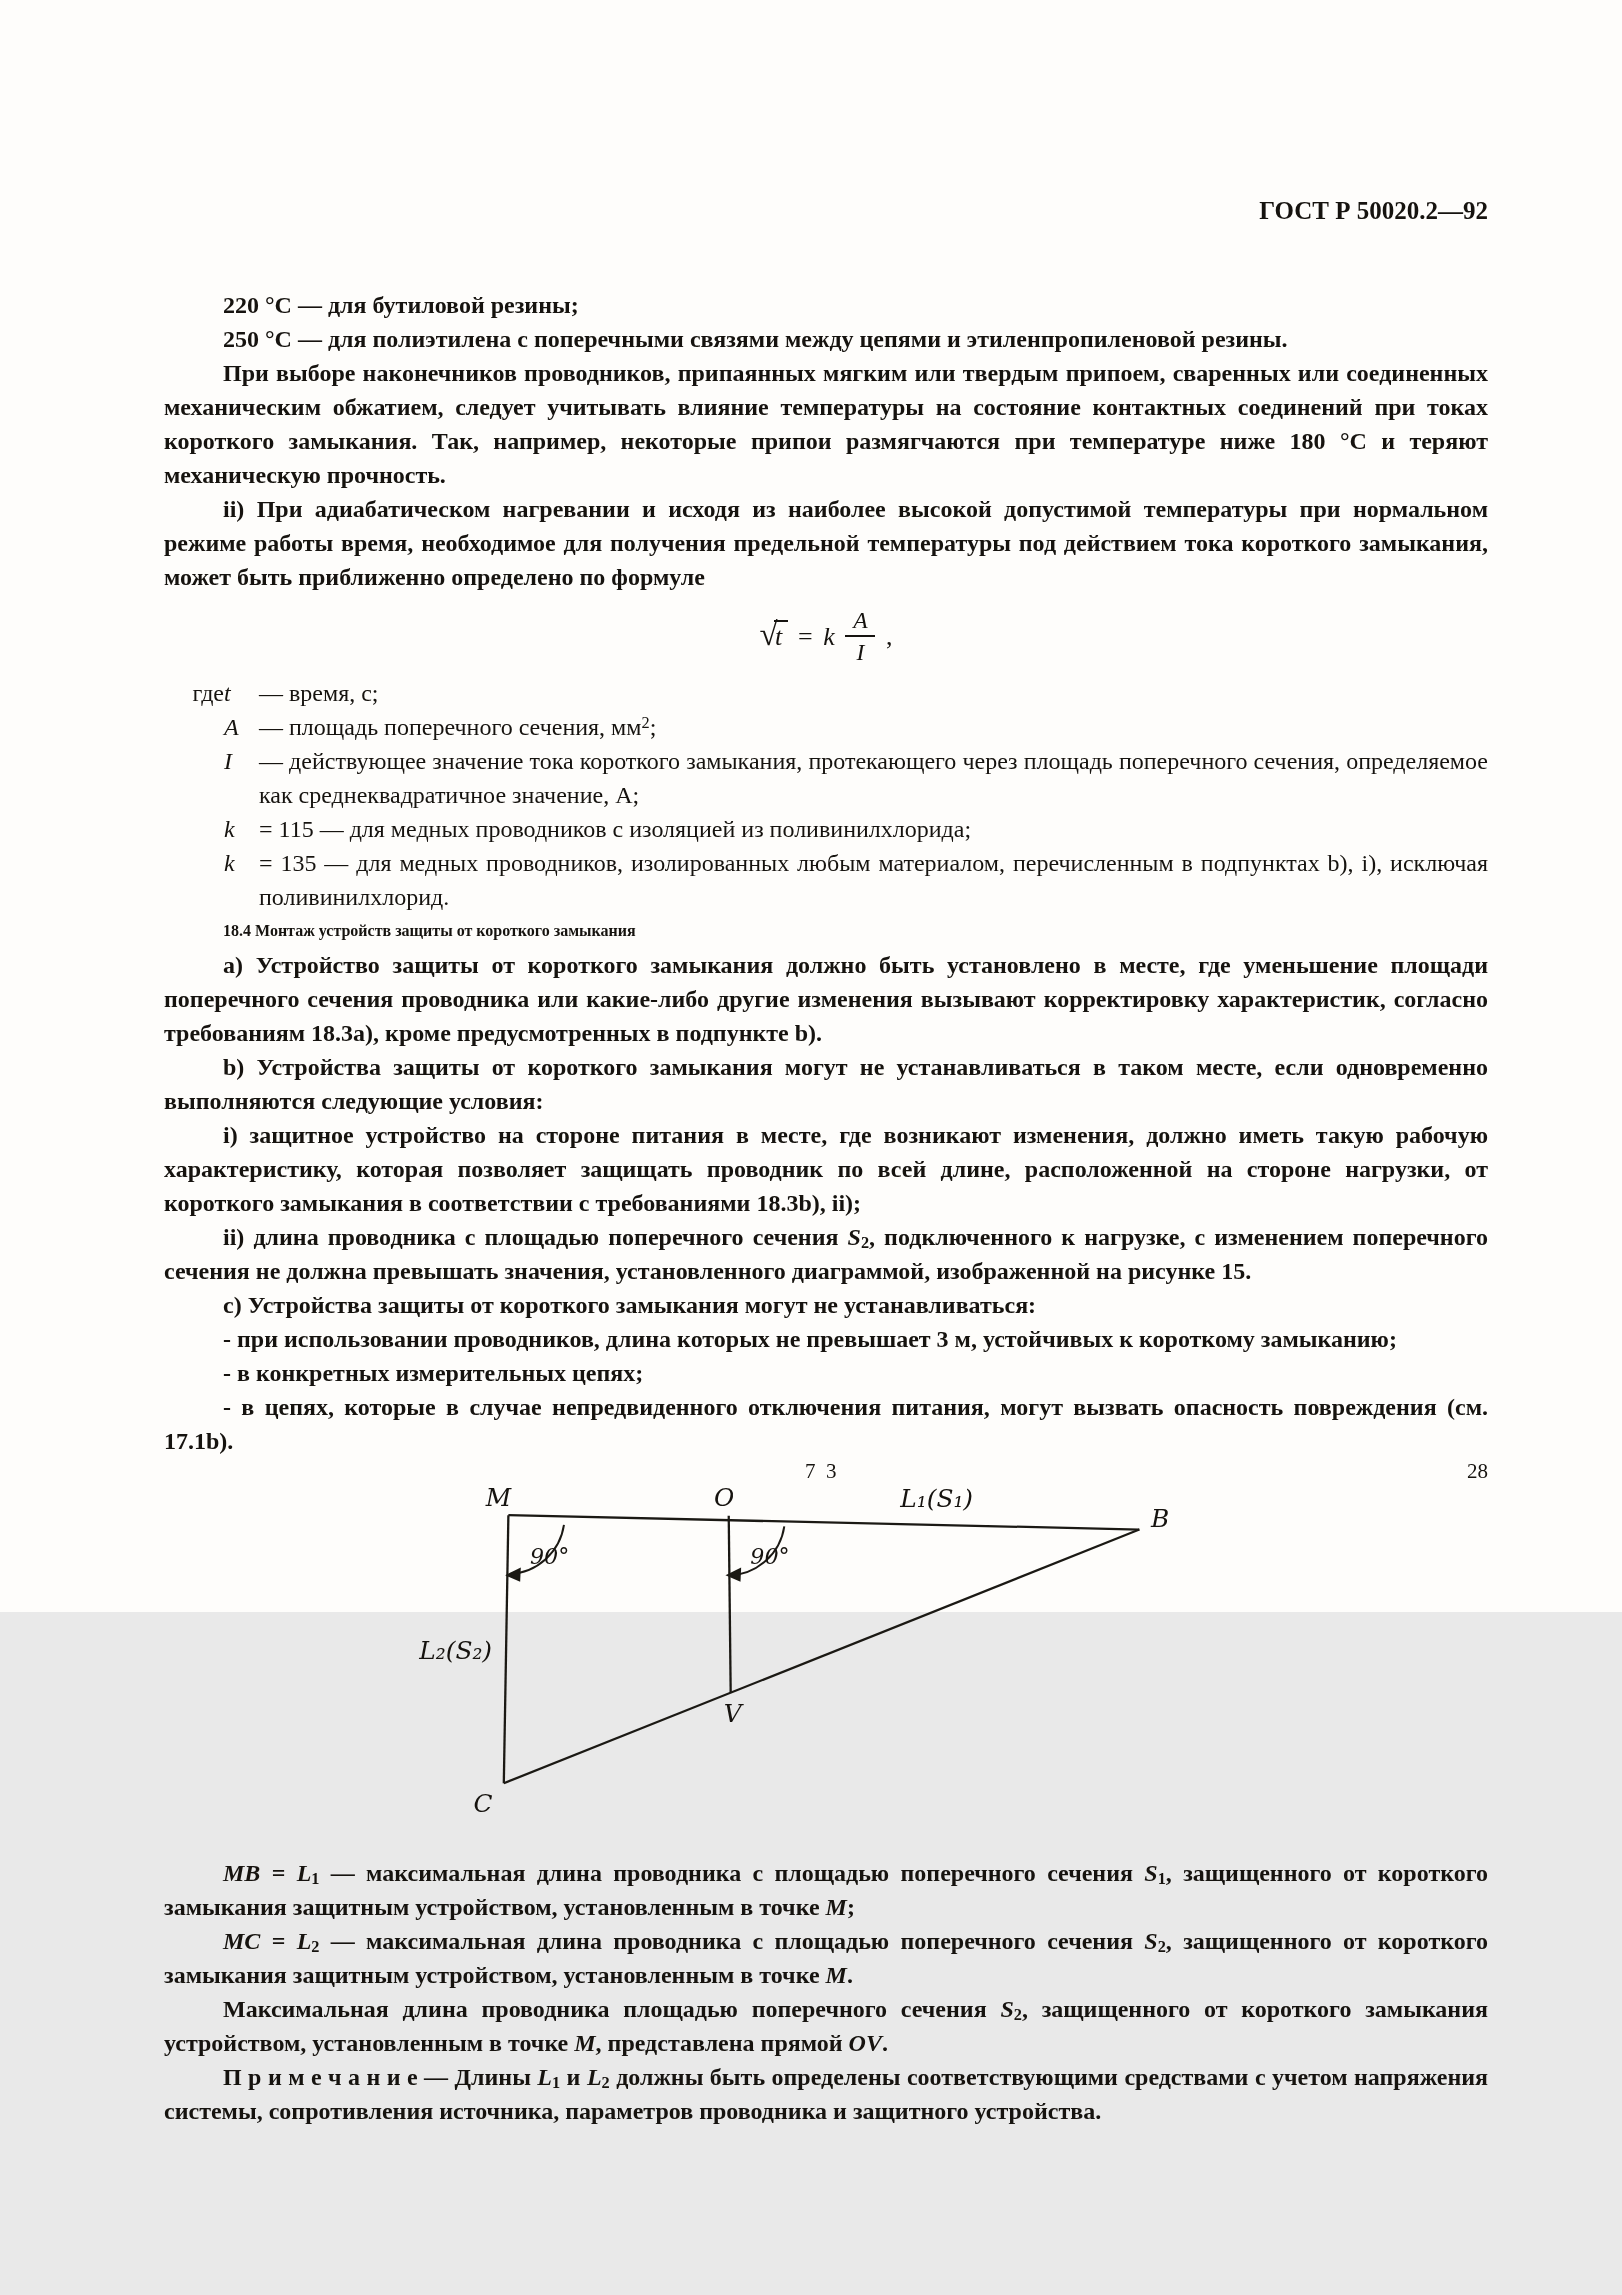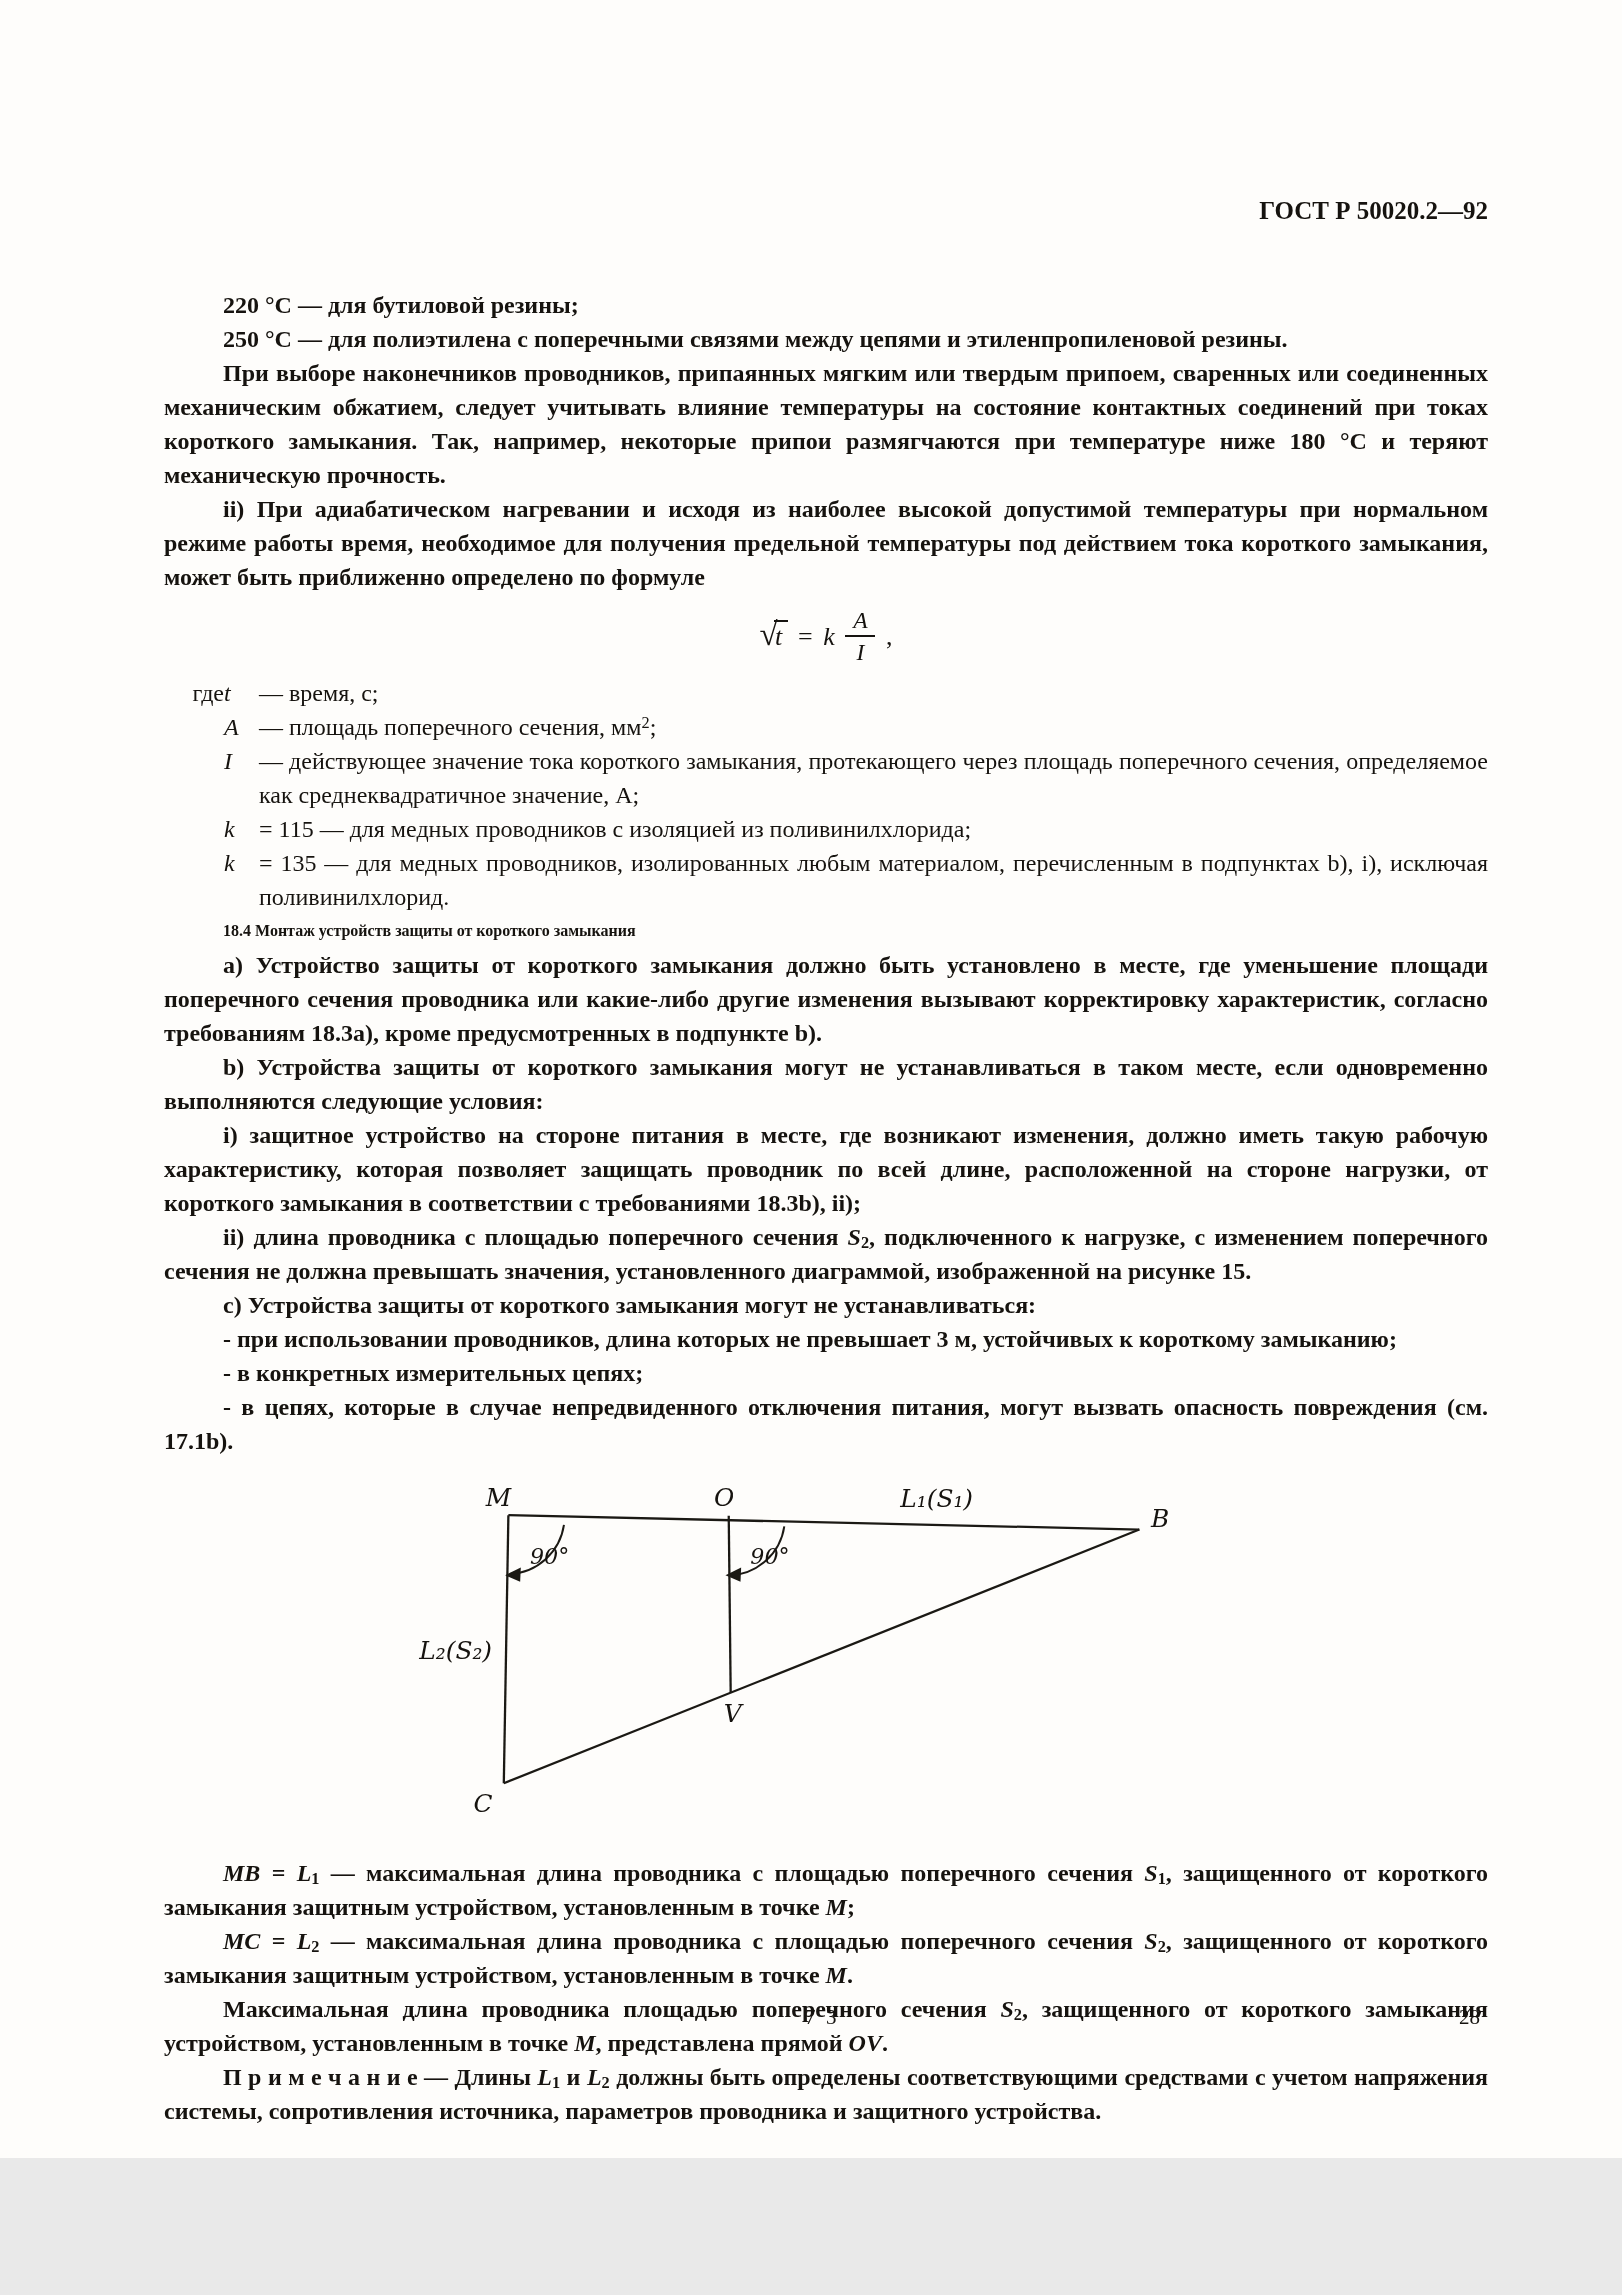--- a/index.html
+++ b/index.html
@@ -1,19 +1,19 @@
 <!DOCTYPE html>
 <html lang="ru" style="font-size:10.5px"><head>
 <meta charset="utf-8">
 <style>
   html,body{margin:0;padding:0;}
   body{width:1622px;height:2295px;background:#e9e9e9;}
   .page{
     position:relative;box-sizing:border-box;
-    width:1622px;height:2158px;background:#fefdfb;
+    width:1622px;height:1612px;background:#fefdfb;
     color:#16130f;font-family:"Liberation Serif",serif;
     font-size:24px;line-height:34px;
     padding:196px 134px 0 164px;
   }
   .it{font-style:italic;}
   sub,sup{font-size:68%;line-height:0;}
   sub{vertical-align:-0.2em;}
   sup{vertical-align:0.45em;}
 
   .doc-header{text-align:right;font-weight:bold;font-size:25px;line-height:29px;margin-bottom:63px;}
@@ -42,21 +42,21 @@
   .fig-line{stroke:#1b1914;stroke-width:3.5;fill:none;}
   .fig-arc{stroke:#1b1914;stroke-width:3;fill:none;}
   .fig-arrow{fill:#1b1914;stroke:none;}
   .fig-label{font-family:"DejaVu Serif",serif;font-style:italic;font-size:38px;fill:#16130f;}
   .fig-label.small{font-size:34px;}
 
   .caption{margin:18.3px 0 0;padding-left:175px;text-indent:-175px;text-align:justify;}
 
   .footer{position:absolute;left:164px;right:134px;bottom:124px;height:34px;font-size:21px;text-decoration:underline;}
   .footer-center{position:absolute;left:50%;transform:translateX(-50%);letter-spacing:10.5px;}
-  .footer-right{position:absolute;right:8px;}
+  .footer-right{position:absolute;right:0;}
 </style>
 </head>
 <body>
 
 <div class="page">
 
   <div class="doc-header">
     <span>ГОСТ Р 50020.2—92</span>
   </div>
 

